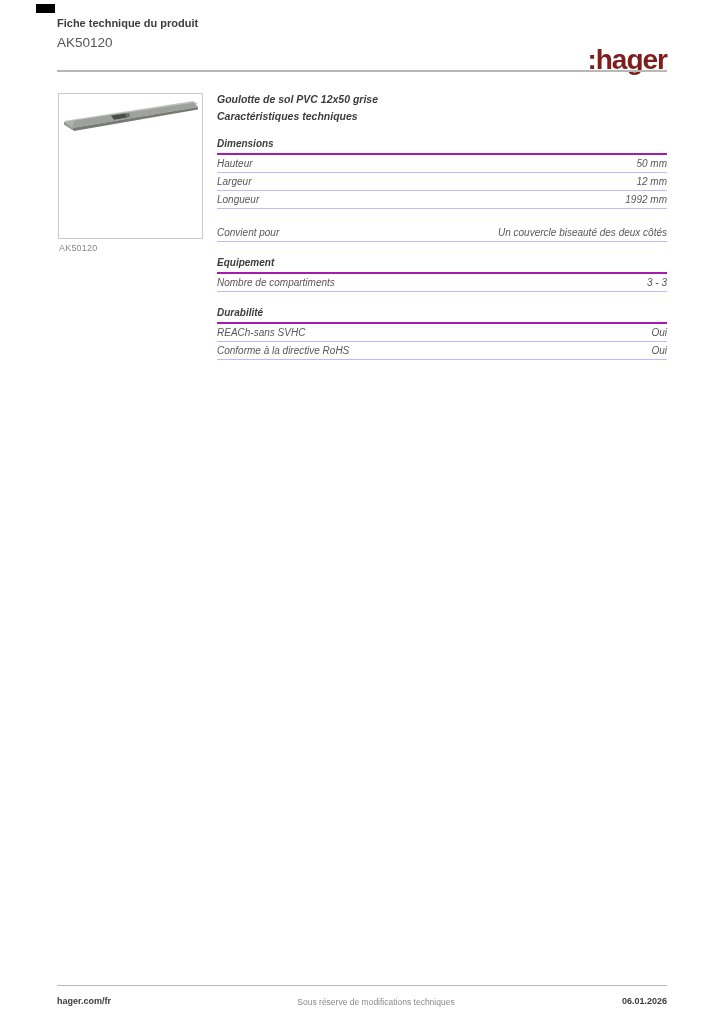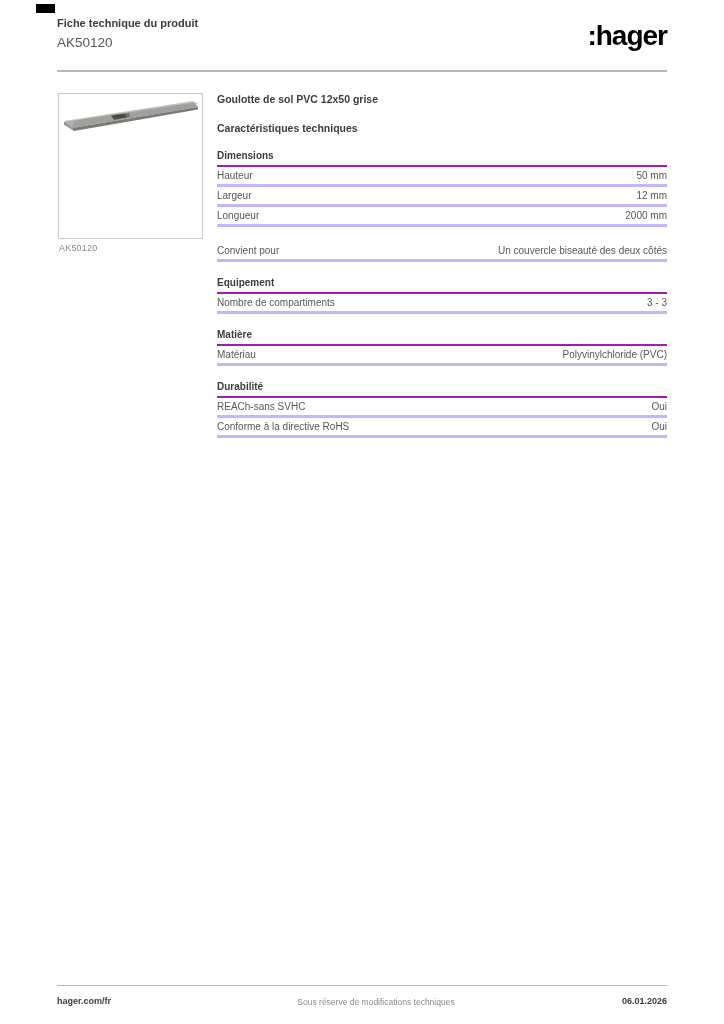--- a/index.html
+++ b/index.html
@@ -42,33 +42,33 @@
     border: 1px solid #c9c9c8;
     background: #ffffff;
   }
   .product-image-box svg { display: block; }
   .product-caption {
     position: absolute; left: 59px; top: 243px;
     font-size: 9px; color: #878787; letter-spacing: 0.2px;
   }
 
   
-  .content { position: absolute; left: 217px; top: 93px; width: 450px; }
+  .content { position: absolute; left: 217px; top: 93px; width: 450px; font-style: italic; }
   .product-title { font-size: 10.5px; font-weight: bold; color: #3c3c3b; line-height: 13px; }
-  .characteristics-title { margin-top: 16px; font-size: 10.5px; font-weight: bold; color: #3c3c3b; line-height: 13px; }
+  .characteristics-title { margin-top: 4px; font-size: 10.5px; font-weight: bold; color: #3c3c3b; line-height: 13px; }
   .section { margin-top: 15px; }
   .section-title {
     font-size: 10px; font-weight: bold; color: #3c3c3b;
     padding-bottom: 3px; border-bottom: 2px solid #a21caf;
     line-height: 12px;
   }
   .spec-row {
     display: flex; justify-content: space-between; align-items: baseline;
     padding: 3px 0 2px;
-    border-bottom: 3px solid #c4b5fd;
+    border-bottom: 1px solid #c4b5fd;
     font-size: 10px; line-height: 12px; color: #575756;
   }
   .spec-label { text-align: left; white-space: nowrap; }
   .spec-value { }
 
   
   .footer-rule {
     position: absolute; left: 57px; right: 57px; top: 985px;
     height: 1px; background: #b7b7b6;
   }
@@ -92,21 +92,21 @@
 </head>
 <body>
 
 <div class="page">
 
   <div class="print-mark"></div>
 
   <div class="header">
     <div class="header-title">Fiche technique du produit</div>
     <div class="header-ref">AK50120</div>
-    <div class="logo" style="color: #000000;">:hager</div>
+    <div class="logo" style="color: #7f1d1d; margin-top: 24px;">:hager</div>
   </div>
   <div class="header-rule"></div>
 
   <div class="product-image-box">
     <svg width="143" height="144" viewBox="0 0 143 144">
 
       <polygon points="5,27 134,7 139,10 14,32" fill="#c2c4bf"></polygon>
       <polygon points="5,28 135,8.5 139,13 13,34" fill="#9fa19c"></polygon>
       <polygon points="13,34 139,13 139,15.5 15,37" fill="#787a74"></polygon>
       <polygon points="5,28 15,26.5 13,34 5,30" fill="#b0b2ad"></polygon>
@@ -126,46 +126,39 @@
       <div class="spec-row">
         <span class="spec-label">Hauteur</span>
         <span class="spec-value">50 mm</span>
       </div>
       <div class="spec-row">
         <span class="spec-label">Largeur</span>
         <span class="spec-value">12 mm</span>
       </div>
       <div class="spec-row">
         <span class="spec-label">Longueur</span>
-        <span class="spec-value">2000 mm</span>
+        <span class="spec-value">1992 mm</span>
       </div>
     </div>
 
     <div class="section">
       <div class="spec-row">
         <span class="spec-label">Convient pour</span>
         <span class="spec-value">Un couvercle biseauté des deux côtés</span>
       </div>
     </div>
 
     <div class="section">
       <div class="section-title">Equipement</div>
       <div class="spec-row">
         <span class="spec-label">Nombre de compartiments</span>
         <span class="spec-value">3 - 3</span>
       </div>
     </div>
 
-    <div class="section">
-      <div class="section-title">Matière</div>
-      <div class="spec-row">
-        <span class="spec-label">Matériau</span>
-        <span class="spec-value">Polyvinylchloride (PVC)</span>
-      </div>
-    </div>
 
     <div class="section">
       <div class="section-title">Durabilité</div>
       <div class="spec-row">
         <span class="spec-label">REACh-sans SVHC</span>
         <span class="spec-value">Oui</span>
       </div>
       <div class="spec-row">
         <span class="spec-label">Conforme à la directive RoHS</span>
         <span class="spec-value">Oui</span>

